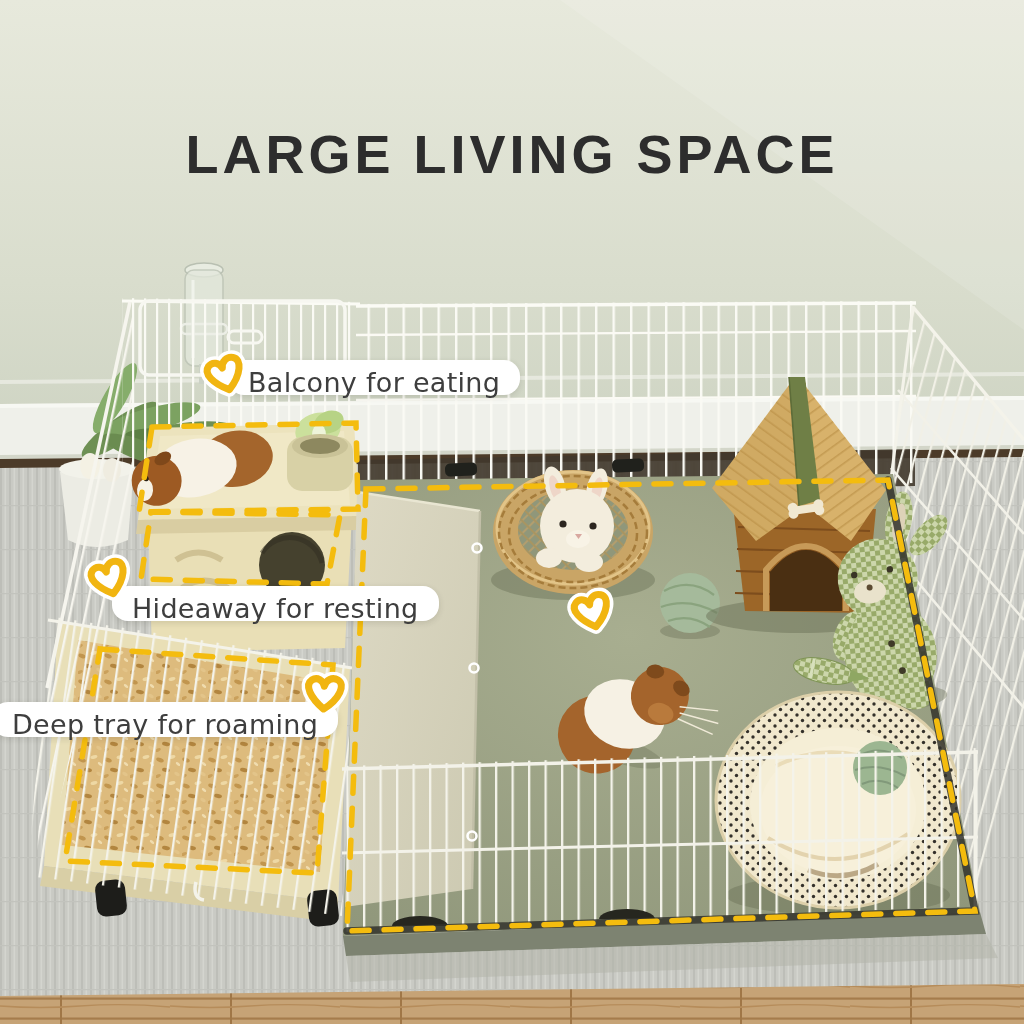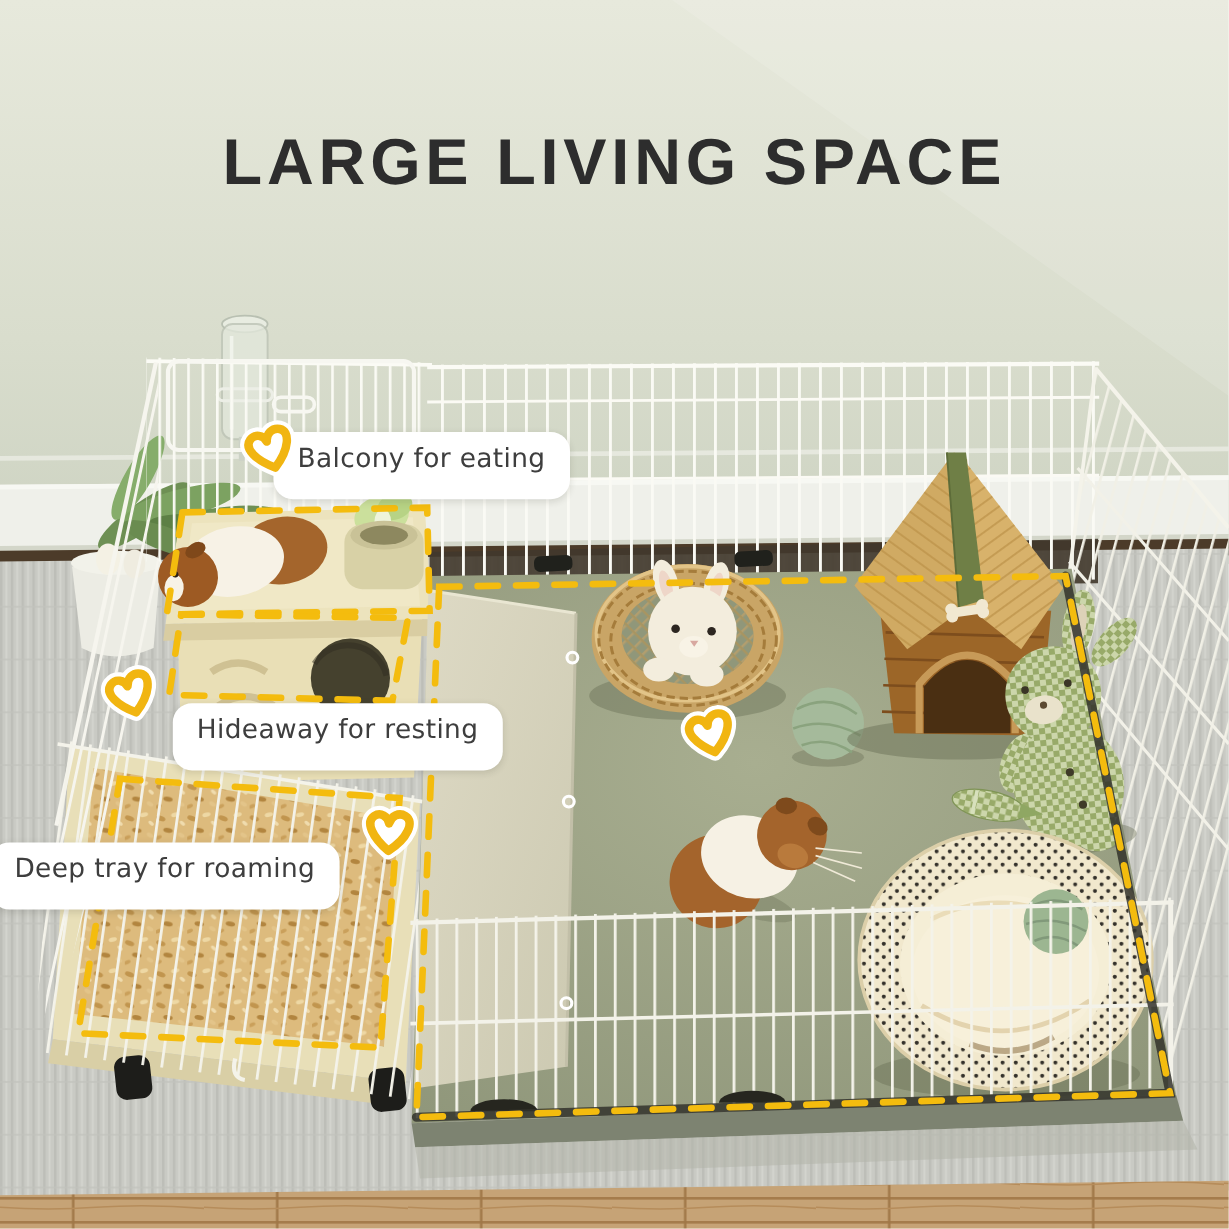--- a/index.html
+++ b/index.html
@@ -1,26 +1,26 @@
 <!DOCTYPE html>
 <html><head>
 <meta charset="utf-8">
 <style>
   html,body{margin:0;padding:0;background:#fff;}
   #stage{position:relative;width:1024px;height:1024px;overflow:hidden;
          font-family:"DejaVu Sans",sans-serif;}
   #scene{position:absolute;left:0;top:0;}
-  .title{position:absolute;top:104px;left:0;width:1024px;text-align:center;margin:0;
+  .title{position:absolute;top:123px;left:0;width:1024px;text-align:center;margin:0;
          font-family:"Liberation Sans",sans-serif;font-weight:700;font-size:54px;
          letter-spacing:4px;color:#2d2d2d;}
-  .pill{position:absolute;height:56px;line-height:46px;padding:0 20px;border-radius:16px;
-        background:#ffffff;font-size:22px;font-weight:500;color:#3e3e3e;letter-spacing:.3px;
+  .pill{position:absolute;height:35px;line-height:46px;padding:0 20px;border-radius:16px;
+        background:#ffffff;font-size:27px;font-weight:500;color:#3e3e3e;letter-spacing:.3px;
         box-shadow:0 2px 6px rgba(40,40,30,.14);white-space:nowrap;}
   .pill-balcony{left:228px;top:360px;}
-  .pill-hideaway{left:112px;top:586px;margin-left:32px;}
+  .pill-hideaway{left:112px;top:586px;}
   .pill-tray{left:-8px;top:702px;}
   .pill-playpen{left:600px;top:613px;}
   .heart{position:absolute;width:52px;height:48px;}
   .h-balcony{left:200px;top:352px;transform:rotate(-14deg);}
   .h-hideaway{left:84px;top:556px;transform:rotate(-14deg);}
   .h-tray{left:299px;top:671px;transform:rotate(6deg);}
   .h-playpen{left:567px;top:589px;transform:rotate(-12deg);}
   .h-case{fill:#ffffff;stroke:#ffffff;stroke-width:13;stroke-linejoin:round;}
   .h-line{fill:none;stroke:#f1b511;stroke-width:6.5;stroke-linecap:round;stroke-linejoin:round;}
 </style>

